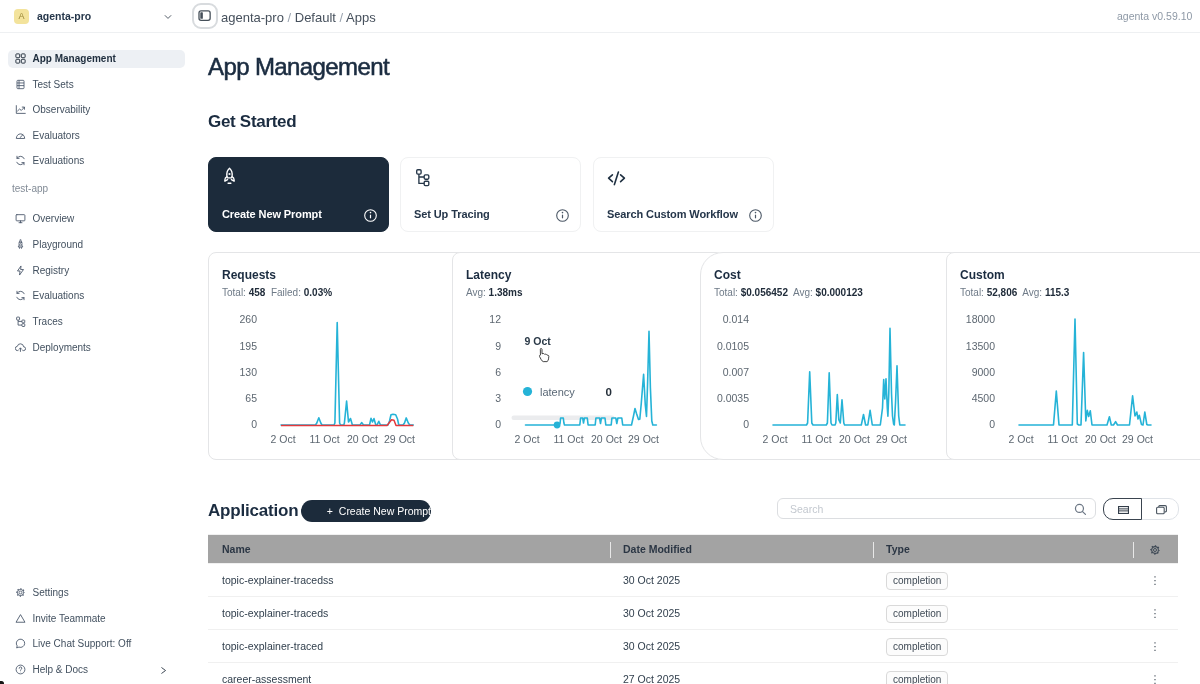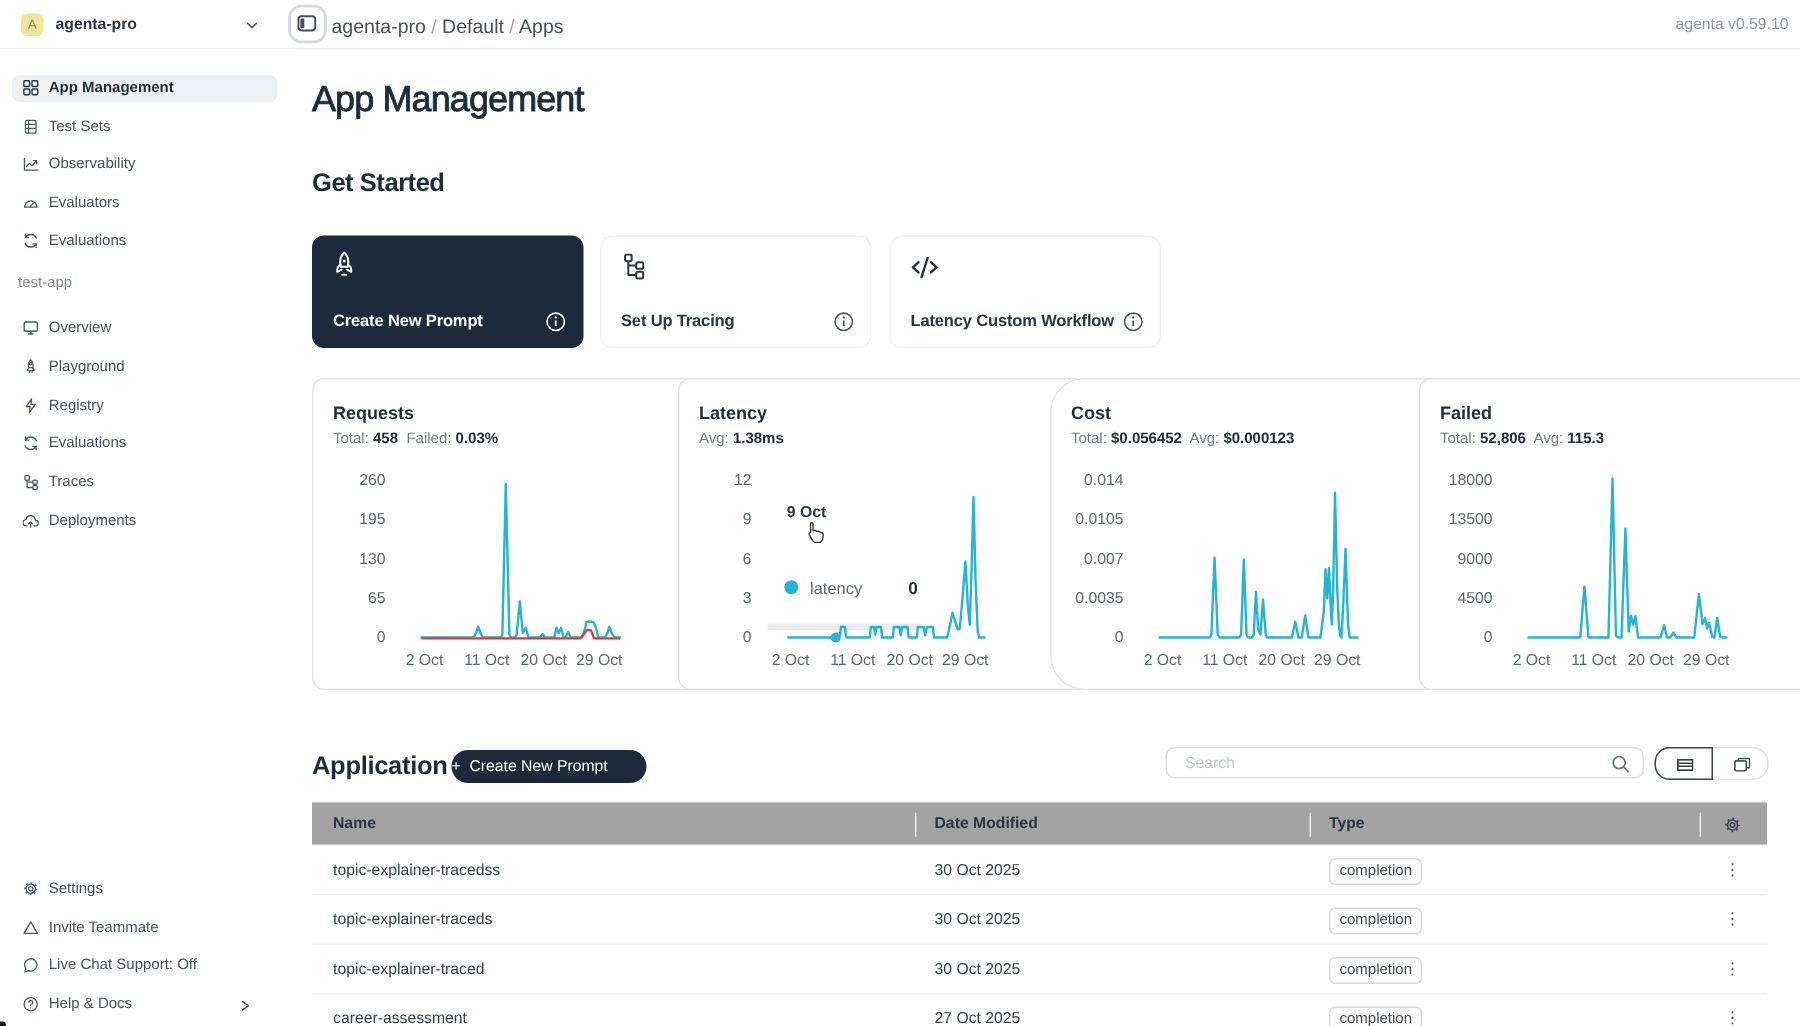--- a/index.html
+++ b/index.html
@@ -40,21 +40,21 @@
 
 .scard { position:absolute; top:252px; width:272px; height:208px; border:1px solid #e4e5e7;
   border-radius:8px; background:#fff; }
 .scard .t { position:absolute; left:13px; top:14.5px; font-size:12px; font-weight:bold; color:#1b2c40; }
 .scard .sub { position:absolute; left:13px; top:33.5px; font-size:10px; color:#6e7a87; }
 .scard .sub b { color:#212d3b; }
 .scard svg.chart { position:absolute; left:0; top:0; }
 
 #apph { position:absolute; left:208px; top:501px; font-size:17px; font-weight:bold; color:#1b2c40; letter-spacing:-0.2px; }
 #newbtn { position:absolute; left:301px; top:499.5px; width:130px; height:22px; border-radius:11px;
-  background:#1c2b3b; color:#fff; font-size:10.5px; text-align:left; line-height:22px; }
+  background:#1c2b3b; color:#fff; font-size:10.5px; text-align:right; line-height:22px; }
 #search { position:absolute; left:777px; top:498px; width:319px; height:21px; border:1px solid #dcdee1;
   border-radius:6px; background:#fff; }
 #search .ph { position:absolute; left:12px; top:4px; font-size:10.5px; color:#c3c8cf; }
 #search svg { position:absolute; right:8px; top:4px; }
 #seg { position:absolute; left:1103px; top:498px; width:76px; height:22px; border:1px solid #dfe3e8;
   border-radius:10px; background:#fff; }
 #seg .l { position:absolute; left:-1px; top:-1px; width:38.5px; height:22px; border:1.2px solid #3a444f; border-radius:10px 0 0 10px; background:#fff; }
 #seg svg { position:absolute; top:7px; }
 
 #table { position:absolute; left:208px; top:534px; width:970px; }
@@ -270,21 +270,21 @@
       </svg></div>
 </div>
 <div class="gcard" style="left:593px;">
   <div class="gic" id="codeic" style="left:13px;top:12.5px;"><svg width="19" height="15" viewBox="0 0 19 15">
         <g fill="none" stroke="#1f3041" stroke-width="1.6" stroke-linecap="round" stroke-linejoin="round">
           <path d="M5.4 3.8 L1.6 7.2 L5.4 10.6"></path>
           <path d="M13.6 3.8 L17.4 7.2 L13.6 10.6"></path>
           <path d="M11.4 1 L7.4 13.6"></path>
         </g>
       </svg></div>
-  <div class="ttl">Latency Custom Workflow</div>
+  <div class="ttl">Search Custom Workflow</div>
   <div class="inf"><svg width="13" height="13" viewBox="0 0 13 13">
         <circle cx="6.5" cy="6.5" r="5.8" fill="none" stroke="#4c5866" stroke-width="1.1"></circle>
         <line x1="6.5" y1="5.7" x2="6.5" y2="9.3" stroke="#4c5866" stroke-width="1.2"></line>
         <circle cx="6.5" cy="3.6" r="0.8" fill="#4c5866"></circle>
       </svg></div>
 </div>
 
 <div class="scard" id="card-req" style="left:208px;">
   <div class="t">Requests</div>
   <div class="sub">Total: <b>458</b>&nbsp; Failed: <b>0.03%</b></div>
@@ -350,21 +350,21 @@
     <g font-size="10.5" fill="#5d6771" text-anchor="middle">
       <text x="74" y="190">2 Oct</text>
         <text x="115.5" y="190">11 Oct</text>
         <text x="153.5" y="190">20 Oct</text>
         <text x="190.5" y="190">29 Oct</text>
     </g>
     <path d="M72 172 H105.5 L106.6 170 L108.7 118.7 L110.8 170 L112 172 H125.3 L126.4 170 L128.2 119.9 L130 170 L131 172 H134 L134.8 170 L136.3 141.6 L137.8 166.6 L139.3 170 L141 146.7 L142.8 170 L143.6 172 H160.3 L162.5 161.5 L164.6 172 H166.8 L169.1 157.3 L171.3 172 H179.3 L181.5 155 L182.7 126.5 L183.8 146 L185 125.8 L186.3 155 L186.9 163.3 L187.8 140 L189 75.4 L190.5 140 L191.5 163 L192.6 171 L193.3 172 L194.5 150 L196 112.8 L197.7 163 L198.8 172 H204" fill="none" stroke="#25b3d7" stroke-width="1.6" stroke-linejoin="round" stroke-linecap="round"></path>
   </svg>
 </div>
 <div class="scard" id="card-tok" style="left:946px;">
-  <div class="t">Failed</div>
+  <div class="t">Custom</div>
   <div class="sub">Total: <b>52,806</b>&nbsp; Avg: <b>115.3</b></div>
   <svg class="chart" width="230" height="206" viewBox="0 0 230 206">
     <g font-size="10.5" fill="#5d6771" text-anchor="end">
       <text x="48" y="70.3">18000</text>
         <text x="48" y="96.5">13500</text>
         <text x="48" y="122.7">9000</text>
         <text x="48" y="148.9">4500</text>
         <text x="48" y="175.1">0</text>
     </g>
     <g font-size="10.5" fill="#5d6771" text-anchor="middle">

